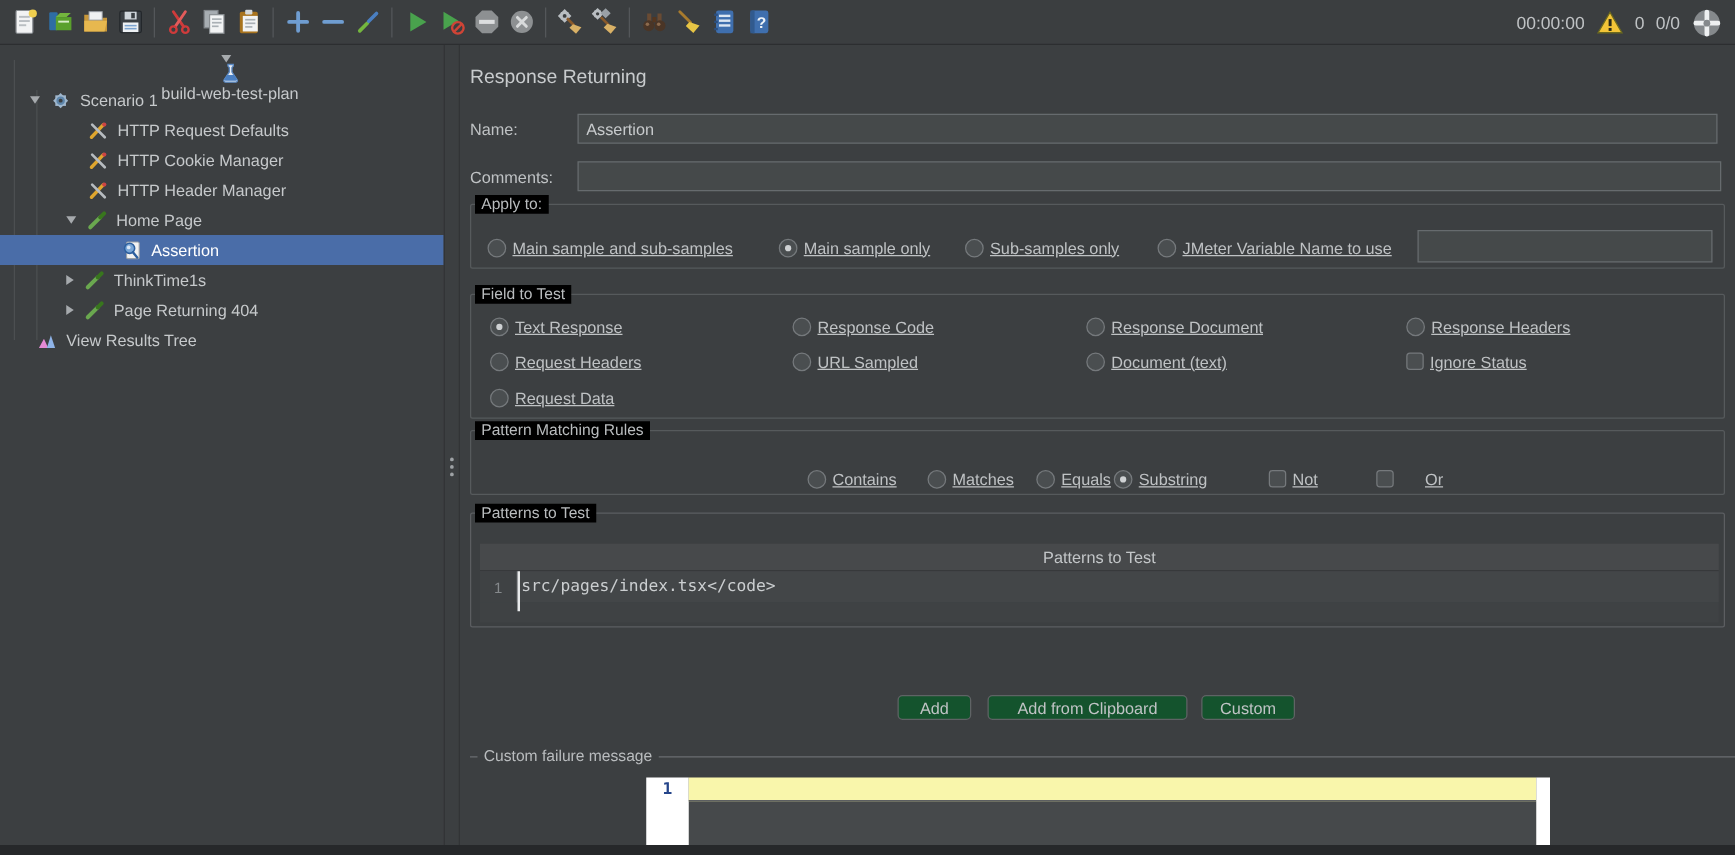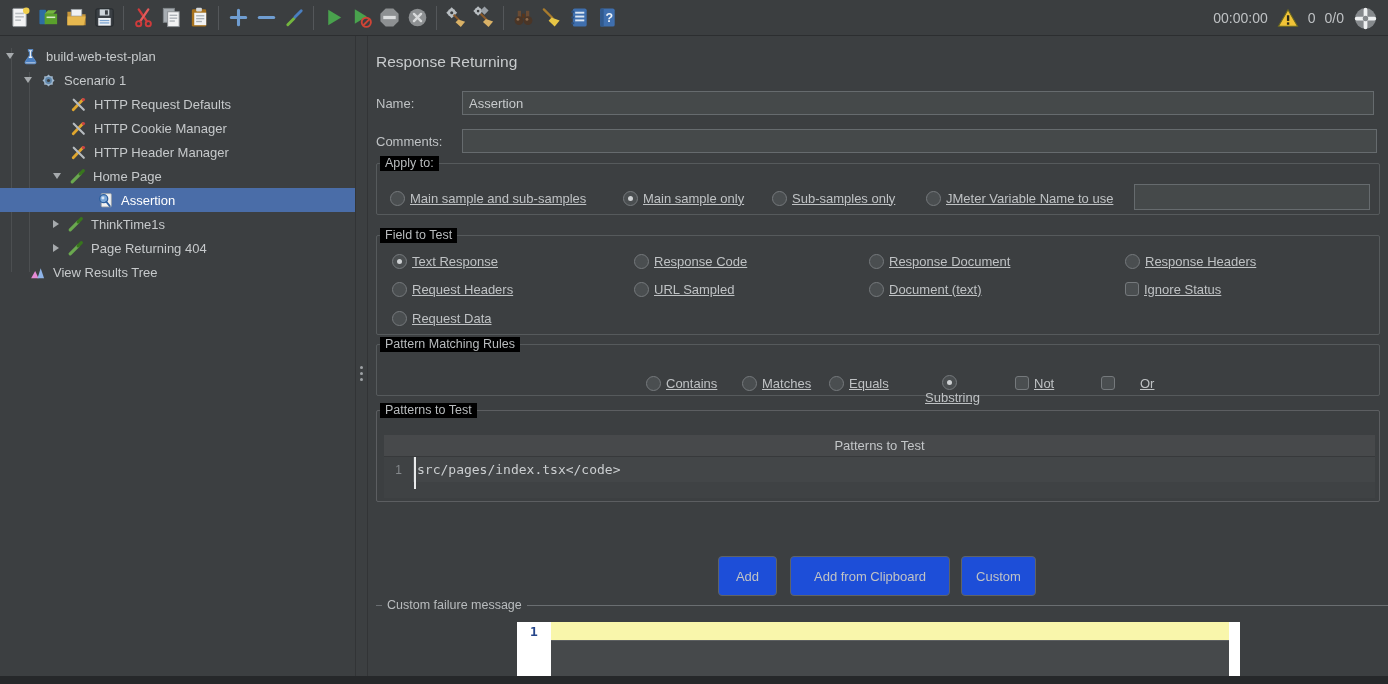--- a/index.html
+++ b/index.html
@@ -58,21 +58,21 @@
   #ptable .hdr{height:22px;background:#47494b;border-bottom:1px solid #37393b;
                display:flex;align-items:center;justify-content:center;font-size:13px;color:#c3c6c8;}
   #ptable .prow{height:25px;background:#434648;display:flex;align-items:stretch;}
   #ptable .gut{width:30px;background:#3f4244;border-right:1px solid #54575a;
                display:flex;align-items:center;justify-content:center;font-size:12px;color:#85898c;}
   #ptable .pval{display:flex;align-items:center;font-family:"DejaVu Sans Mono",monospace;
                 font-size:13px;color:#cbced0;position:relative;padding-left:3px;}
   #ptable .caret{position:absolute;left:0;top:0;width:1.5px;height:32px;background:#e8eaeb;}
   #ptable .empty{height:16px;background:#3f4244;}
 
-  .jbtn{position:absolute;height:40px;background:#1d4ed8;border:1px solid #5f6365;border-radius:4px;
+  .jbtn{position:absolute;height:20px;background:#14532d;border:1px solid #5f6365;border-radius:4px;
         color:#c0c3c5;font-size:13px;display:flex;align-items:center;justify-content:center;}
 
   
   #cfm-head{position:absolute;left:8px;top:561px;width:1012px;height:16px;display:flex;align-items:center;}
   #cfm-head .stub{width:6px;height:1px;background:#6a6e71;}
   #cfm-head .txt{padding:0 5px;font-size:12.5px;color:#b9bcbe;white-space:nowrap;}
   #cfm-head .line{flex:1;height:1px;background:#6a6e71;}
 
   
   #editor{position:absolute;left:149px;top:586px;width:723px;height:54px;background:#46494b;}
@@ -265,21 +265,21 @@
           <path d="M12 3.5v17M3.5 12h17" stroke="#eef0f1" stroke-width="3.6" stroke-linecap="round"></path>
           <circle cx="12" cy="12" r="2.6" fill="#85898c"></circle>
         </svg>
     </div>
   </div>
 
   <div id="tree">
     <div class="guide" style="left:11px;top:12px;height:224px;"></div>
     <div class="guide" style="left:29px;top:36px;height:200px;"></div>
 
-    <div class="tree-row" style="top:8px;padding-left:6px;">
+    <div class="tree-row" style="top:8px;padding-left:6px;flex-direction:column;">
       <span class="arr-down"></span>
       <span class="ticon">
           <svg viewBox="0 0 16 16">
             <path d="M6 1.5h4v1.2L9 3.8v3.4l3.9 5.8c.5.8-.1 1.8-1 1.8H4.1c-.9 0-1.5-1-1-1.8L7 7.2V3.8L6 2.7z" fill="#e8eef5" stroke="#5b89c2" stroke-width="1"></path>
             <path d="M5.4 9.5 L3.5 12.6c-.3.5 0 1.1.6 1.1h7.8c.6 0 .9-.6.6-1.1L10.6 9.5z" fill="#4a7fc1"></path>
           </svg>
         </span>
       <span class="tlabel">build-web-test-plan</span>
     </div>
 
@@ -475,21 +475,21 @@
         <span class="olabel">Contains</span>
       </div>
       <div class="opt" style="left:365px;top:30px;">
         <span class="radio"></span>
         <span class="olabel">Matches</span>
       </div>
       <div class="opt" style="left:452px;top:30px;">
         <span class="radio"></span>
         <span class="olabel">Equals</span>
       </div>
-      <div class="opt" style="left:543px;top:30px;flex-direction:column;">
+      <div class="opt" style="left:514px;top:30px;">
         <span class="radio on">
             <span class="dot"></span>
           </span>
         <span class="olabel">Substring</span>
       </div>
       <div class="opt" style="left:638px;top:30px;">
         <span class="check"></span>
         <span class="olabel">Not</span>
       </div>
       <div class="opt" style="left:724px;top:30px;gap:20px;">

